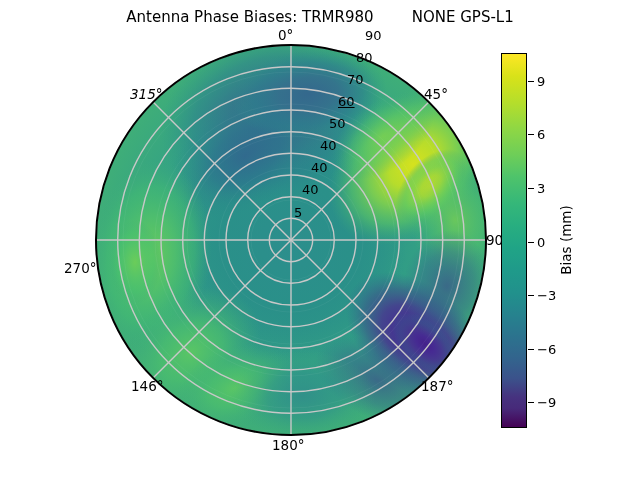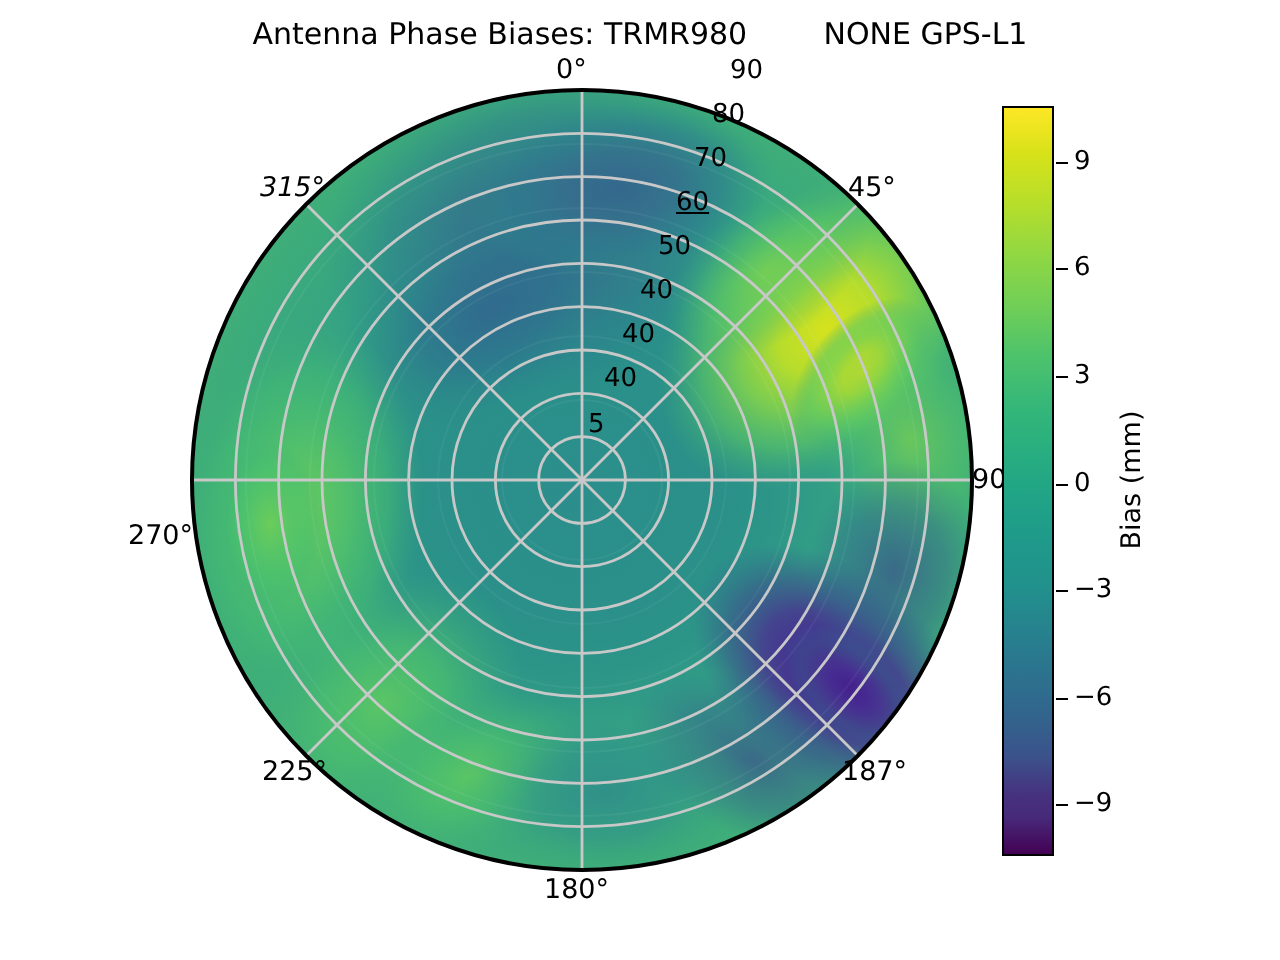--- a/index.html
+++ b/index.html
@@ -234,21 +234,21 @@
     <span class="rlabel" style="left:252px;top:28px;">70</span>
     <span class="rlabel" style="left:261px;top:6px;">80</span>
     <span class="rlabel" style="left:270px;top:-16px;">90</span>
   </div>
 
   <span class="axlabel" style="left:278px;top:27px;">0°</span>
   <span class="axlabel" style="left:424px;top:86px;">45°</span>
   <span class="axlabel" style="left:486px;top:232px;">90</span>
   <span class="axlabel" style="left:421px;top:378px;">187°</span>
   <span class="axlabel" style="left:272px;top:437px;">180°</span>
-  <span class="axlabel" style="left:131px;top:378px;">225°</span>
+  <span class="axlabel" style="left:131px;top:378px;">146°</span>
   <span class="axlabel" style="left:64px;top:232px;margin-top:28px;">270°</span>
   <span class="axlabel" style="left:130px;top:86px;font-style:italic;">315°</span>
 
   <div class="cbar">
     <div class="cbar-grad" style="background:linear-gradient(to bottom,
         #fde725 0%,
         #d8e219 6%,
         #b5de2b 13%,
         #8fd744 20%,
         #6ece58 27%,

